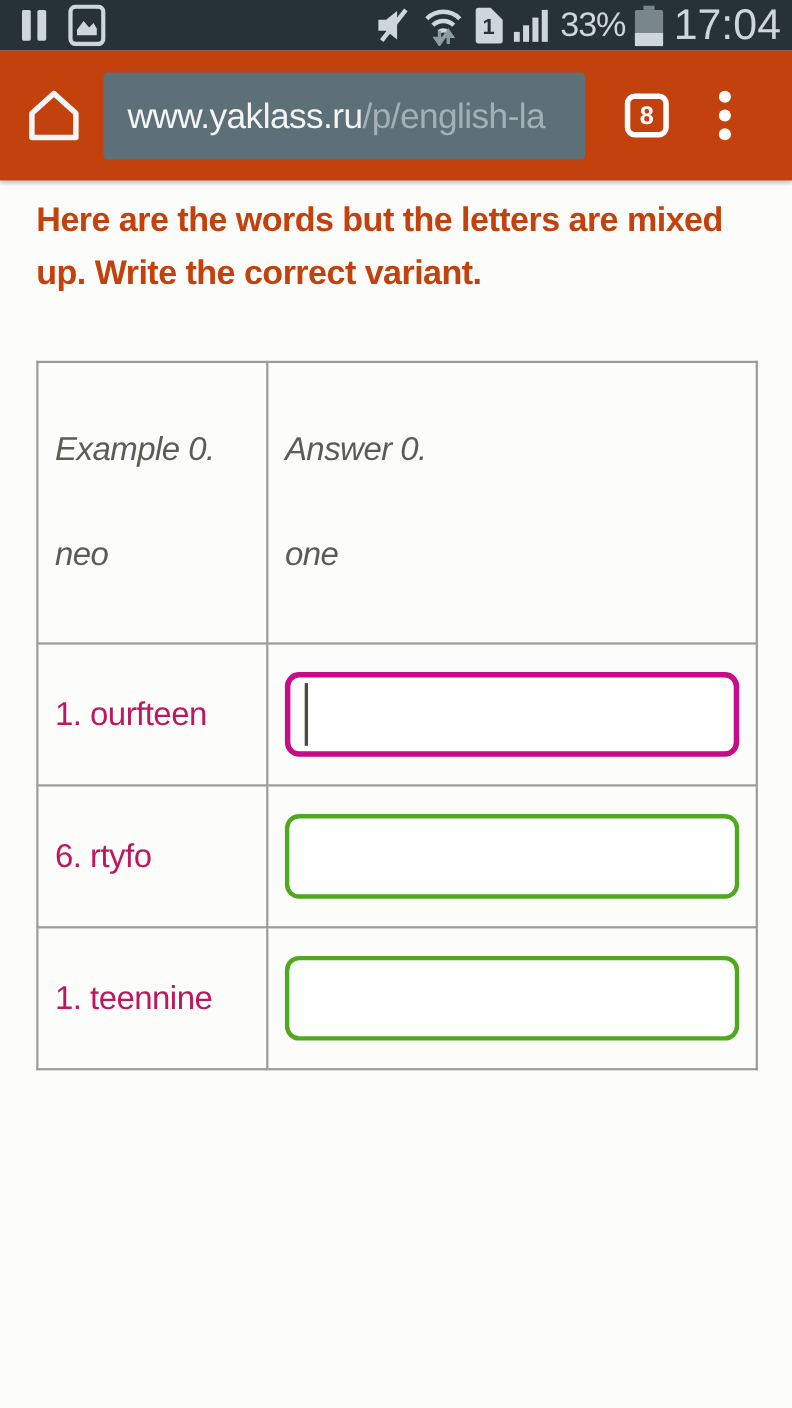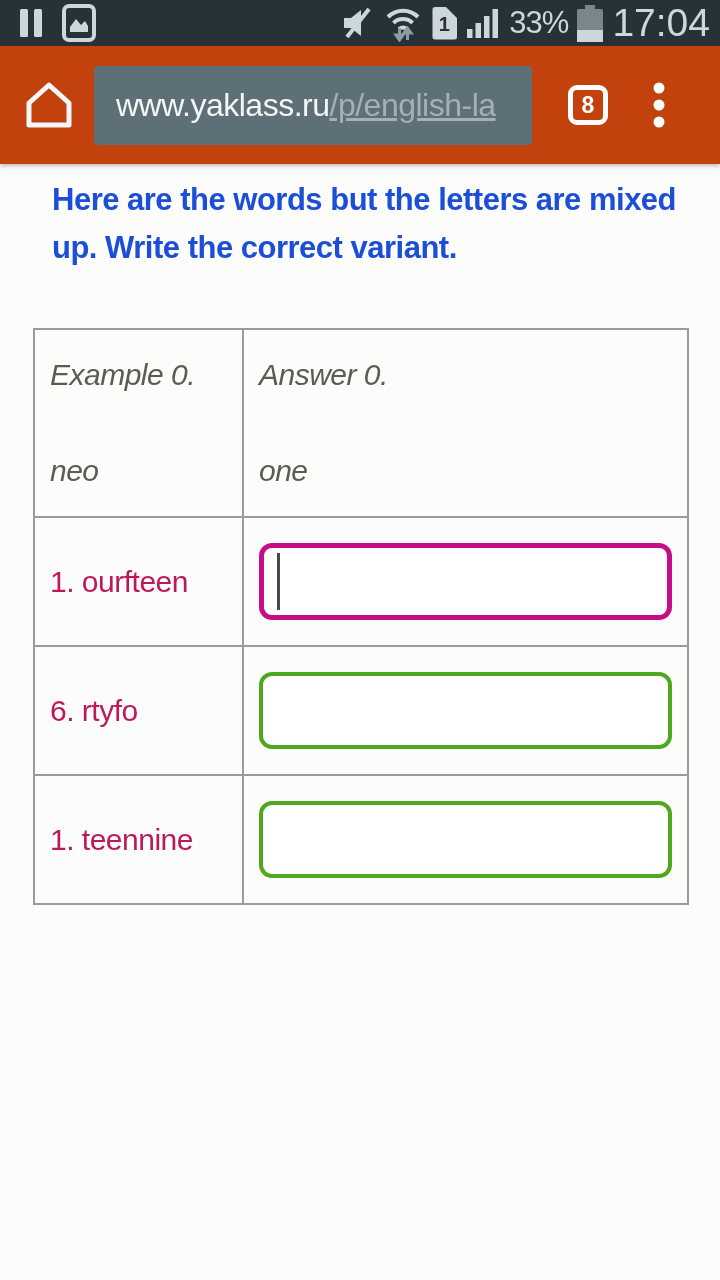--- a/index.html
+++ b/index.html
@@ -30,51 +30,51 @@
     background: #c2410c; display: flex; align-items: center;
     box-shadow: 0 2px 4px rgba(0,0,0,.25);
   }
   .home-btn { margin-left: 24px; width: 50px; height: 54px; display: flex; align-items: center; justify-content: center; }
   .url-box {
     margin-left: 20px; width: 438px; height: 79px; background: #5e7077;
     border-radius: 4px; display: flex; align-items: center;
     padding-left: 22px; overflow: hidden; white-space: nowrap;
   }
   .url-box .host { color: #f3f6f7; font-size: 32px; }
-  .url-box .path { color: #a3b1b6; font-size: 32px; text-decoration: underline; }
+  .url-box .path { color: #a3b1b6; font-size: 32px; }
   .tab-btn {
     margin-left: 36px; width: 40px; height: 40px;
     border: 5px solid #ffffff; border-radius: 9px;
     display: flex; align-items: center; justify-content: center;
   }
   .tab-btn span { color: #ffffff; font-size: 23px; font-weight: bold; letter-spacing: 0; }
   .menu-btn { margin-left: 44px; width: 14px; height: 50px; display: flex; align-items: center; }
 
   
   .page { position: absolute; top: 164px; left: 0; width: 720px; }
   .heading {
-    margin: 12px 33px 0 52px; color: #1d4ed8; font-weight: bold;
+    margin: 12px 33px 0 33px; color: #c2410c; font-weight: bold;
     font-size: 31px; line-height: 48px;
   }
   .subheading {
     margin: 58px 33px 0 33px; color: #5e5e56;
     font-size: 31px; line-height: 48px;
   }
 
   table.ex-table {
     margin: 56px 0 0 33px; width: 656px;
     border-collapse: collapse; table-layout: fixed;
   }
   .ex-table td { border: 2px solid #9b9b9b; vertical-align: middle; }
   .ex-table col.c1 { width: 209px; }
   .ex-table td { padding: 10px 15px; }
   .ex-cell p { color: #5c5c54; font-style: italic; font-size: 30px; line-height: 44px; }
   .ex-cell p.word { margin-top: 52px; }
   .row-label { color: #be185d; font-size: 30px; }
-  .cell-example-left { height: 188px; margin-left: 11px; }
+  .cell-example-left { height: 256px; margin-left: 11px; }
   .cell-answer { height: 129px; }
 
   .input-wrap { position: relative; width: 100%; }
   .answer-input {
     display: block; width: 100%; height: 77px; background: #ffffff;
     border: 4px solid #4fa81e; border-radius: 13px; outline: none;
     font-family: "Liberation Sans", sans-serif; font-size: 30px; color: #3f3f39;
     padding: 0 16px;
   }
   .answer-input.focused { border: 5px solid #c60d87; }

